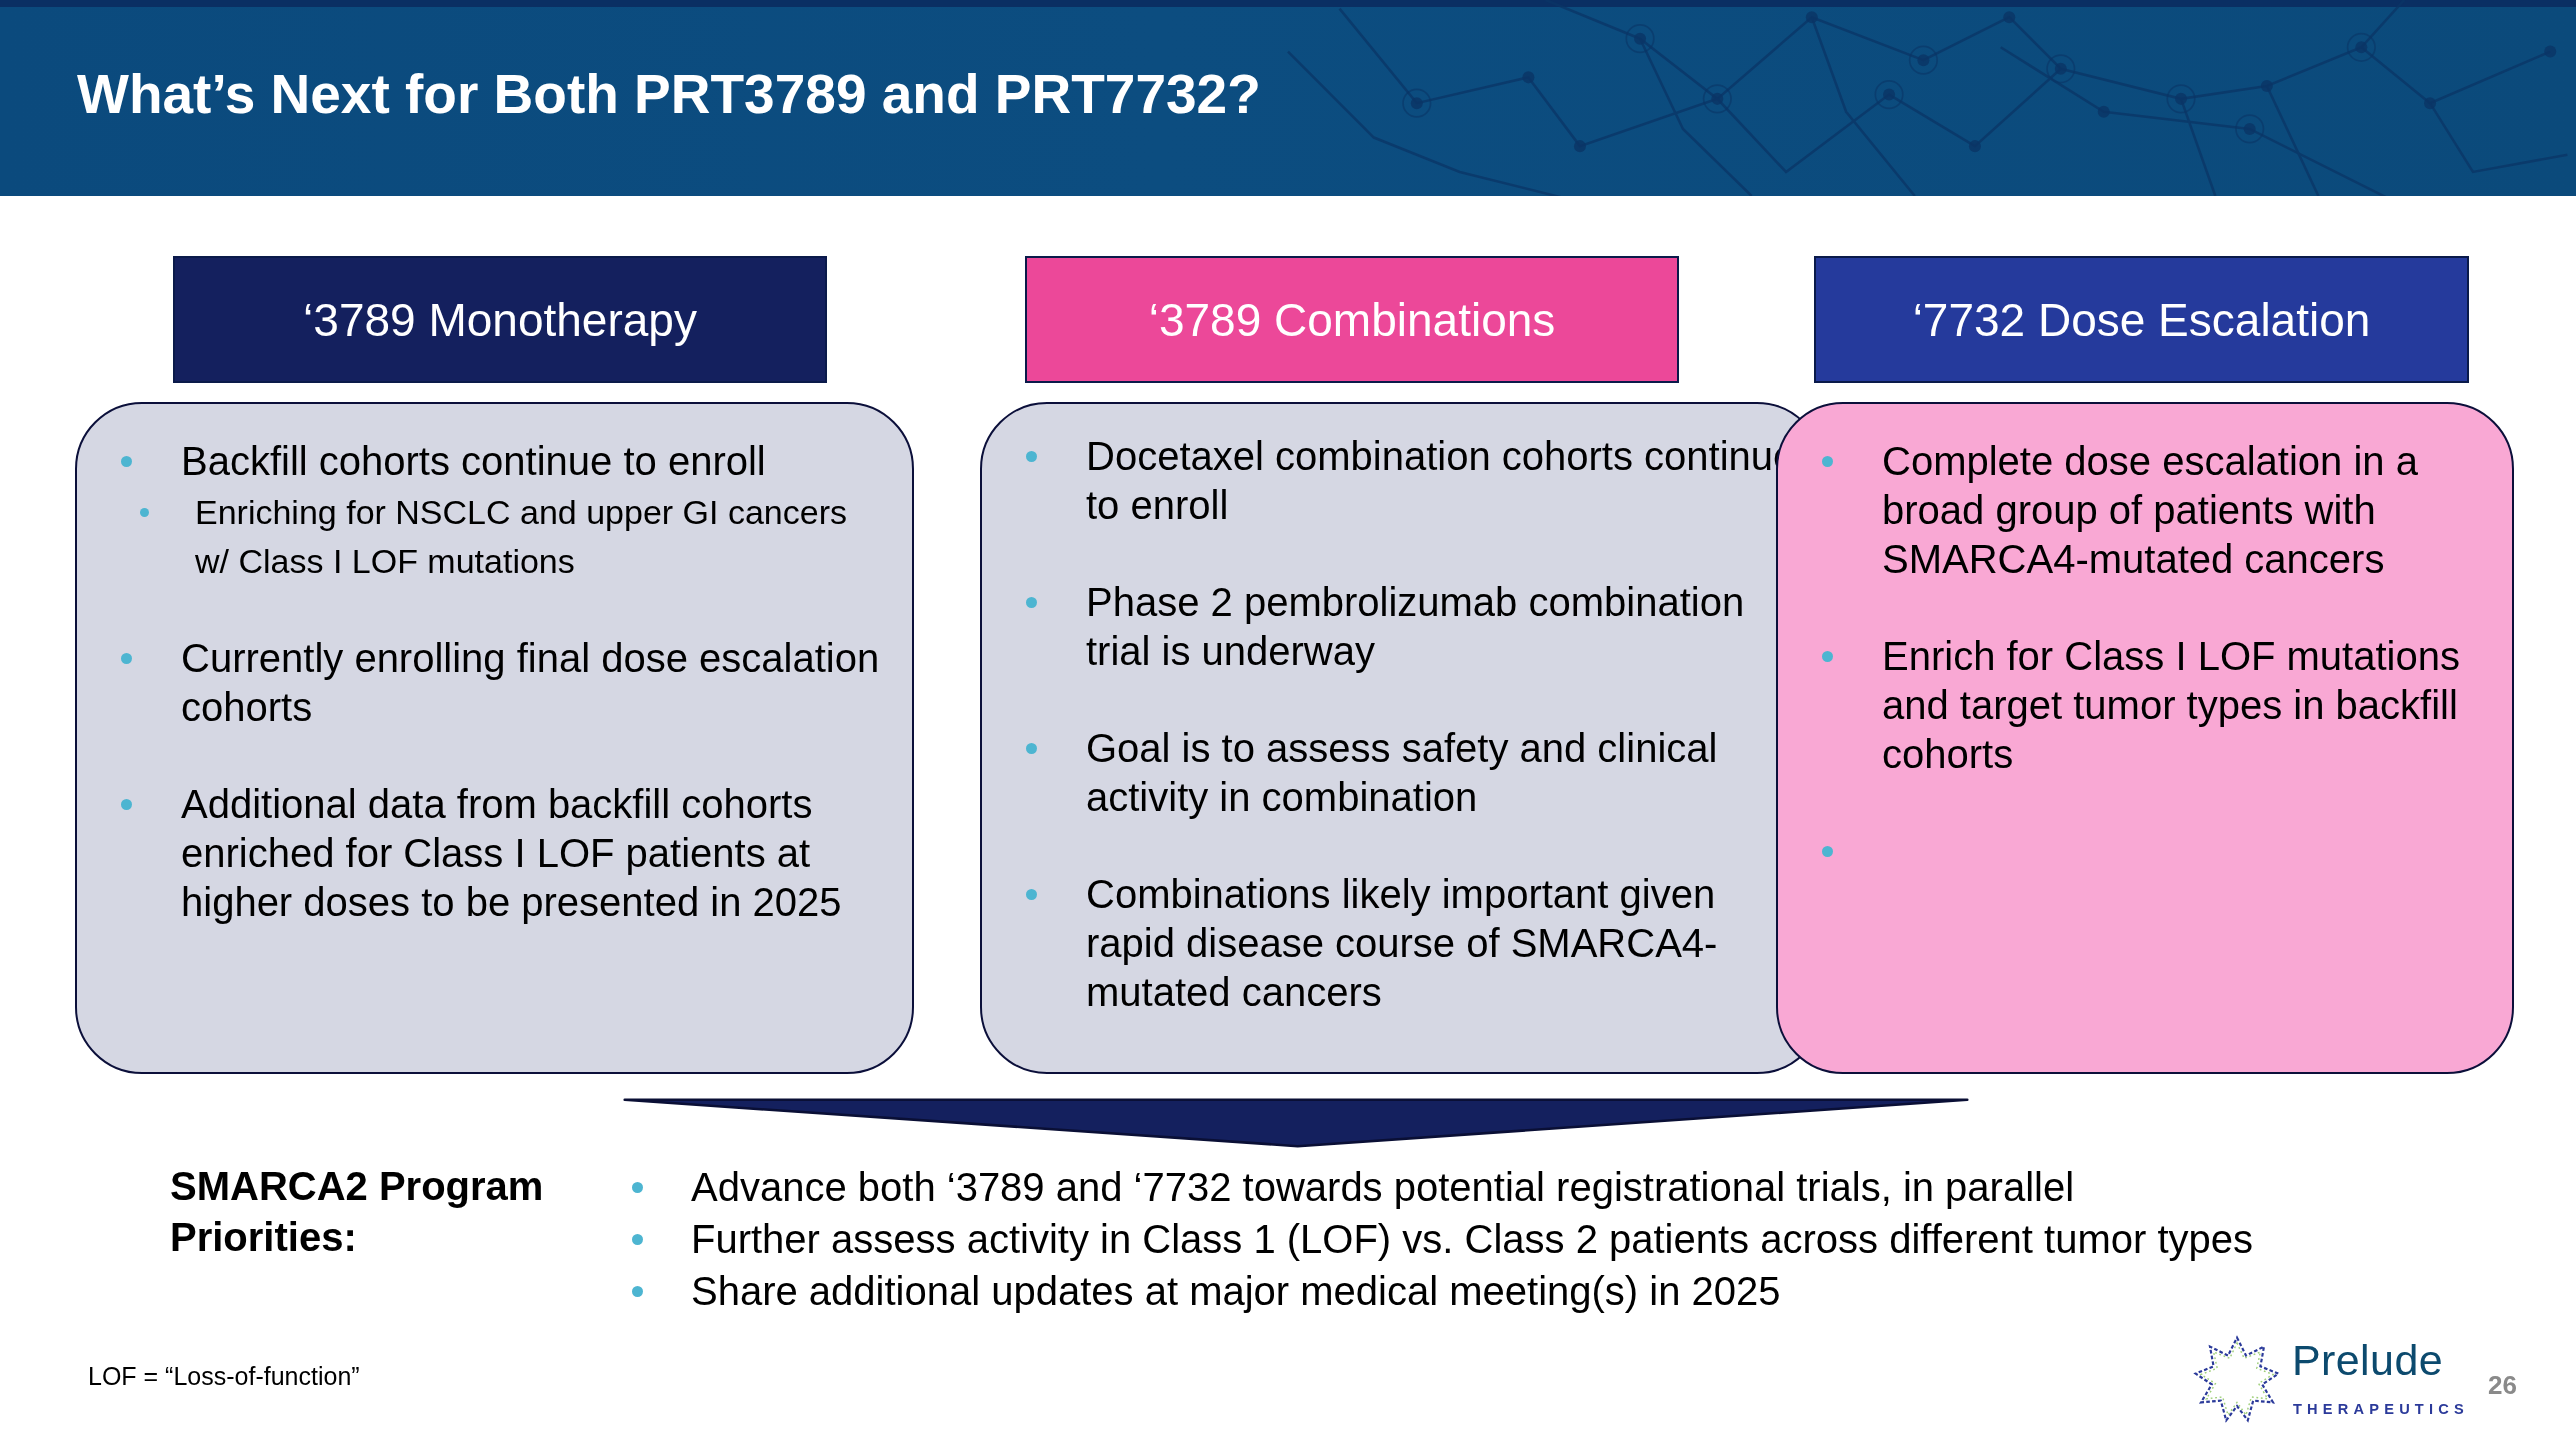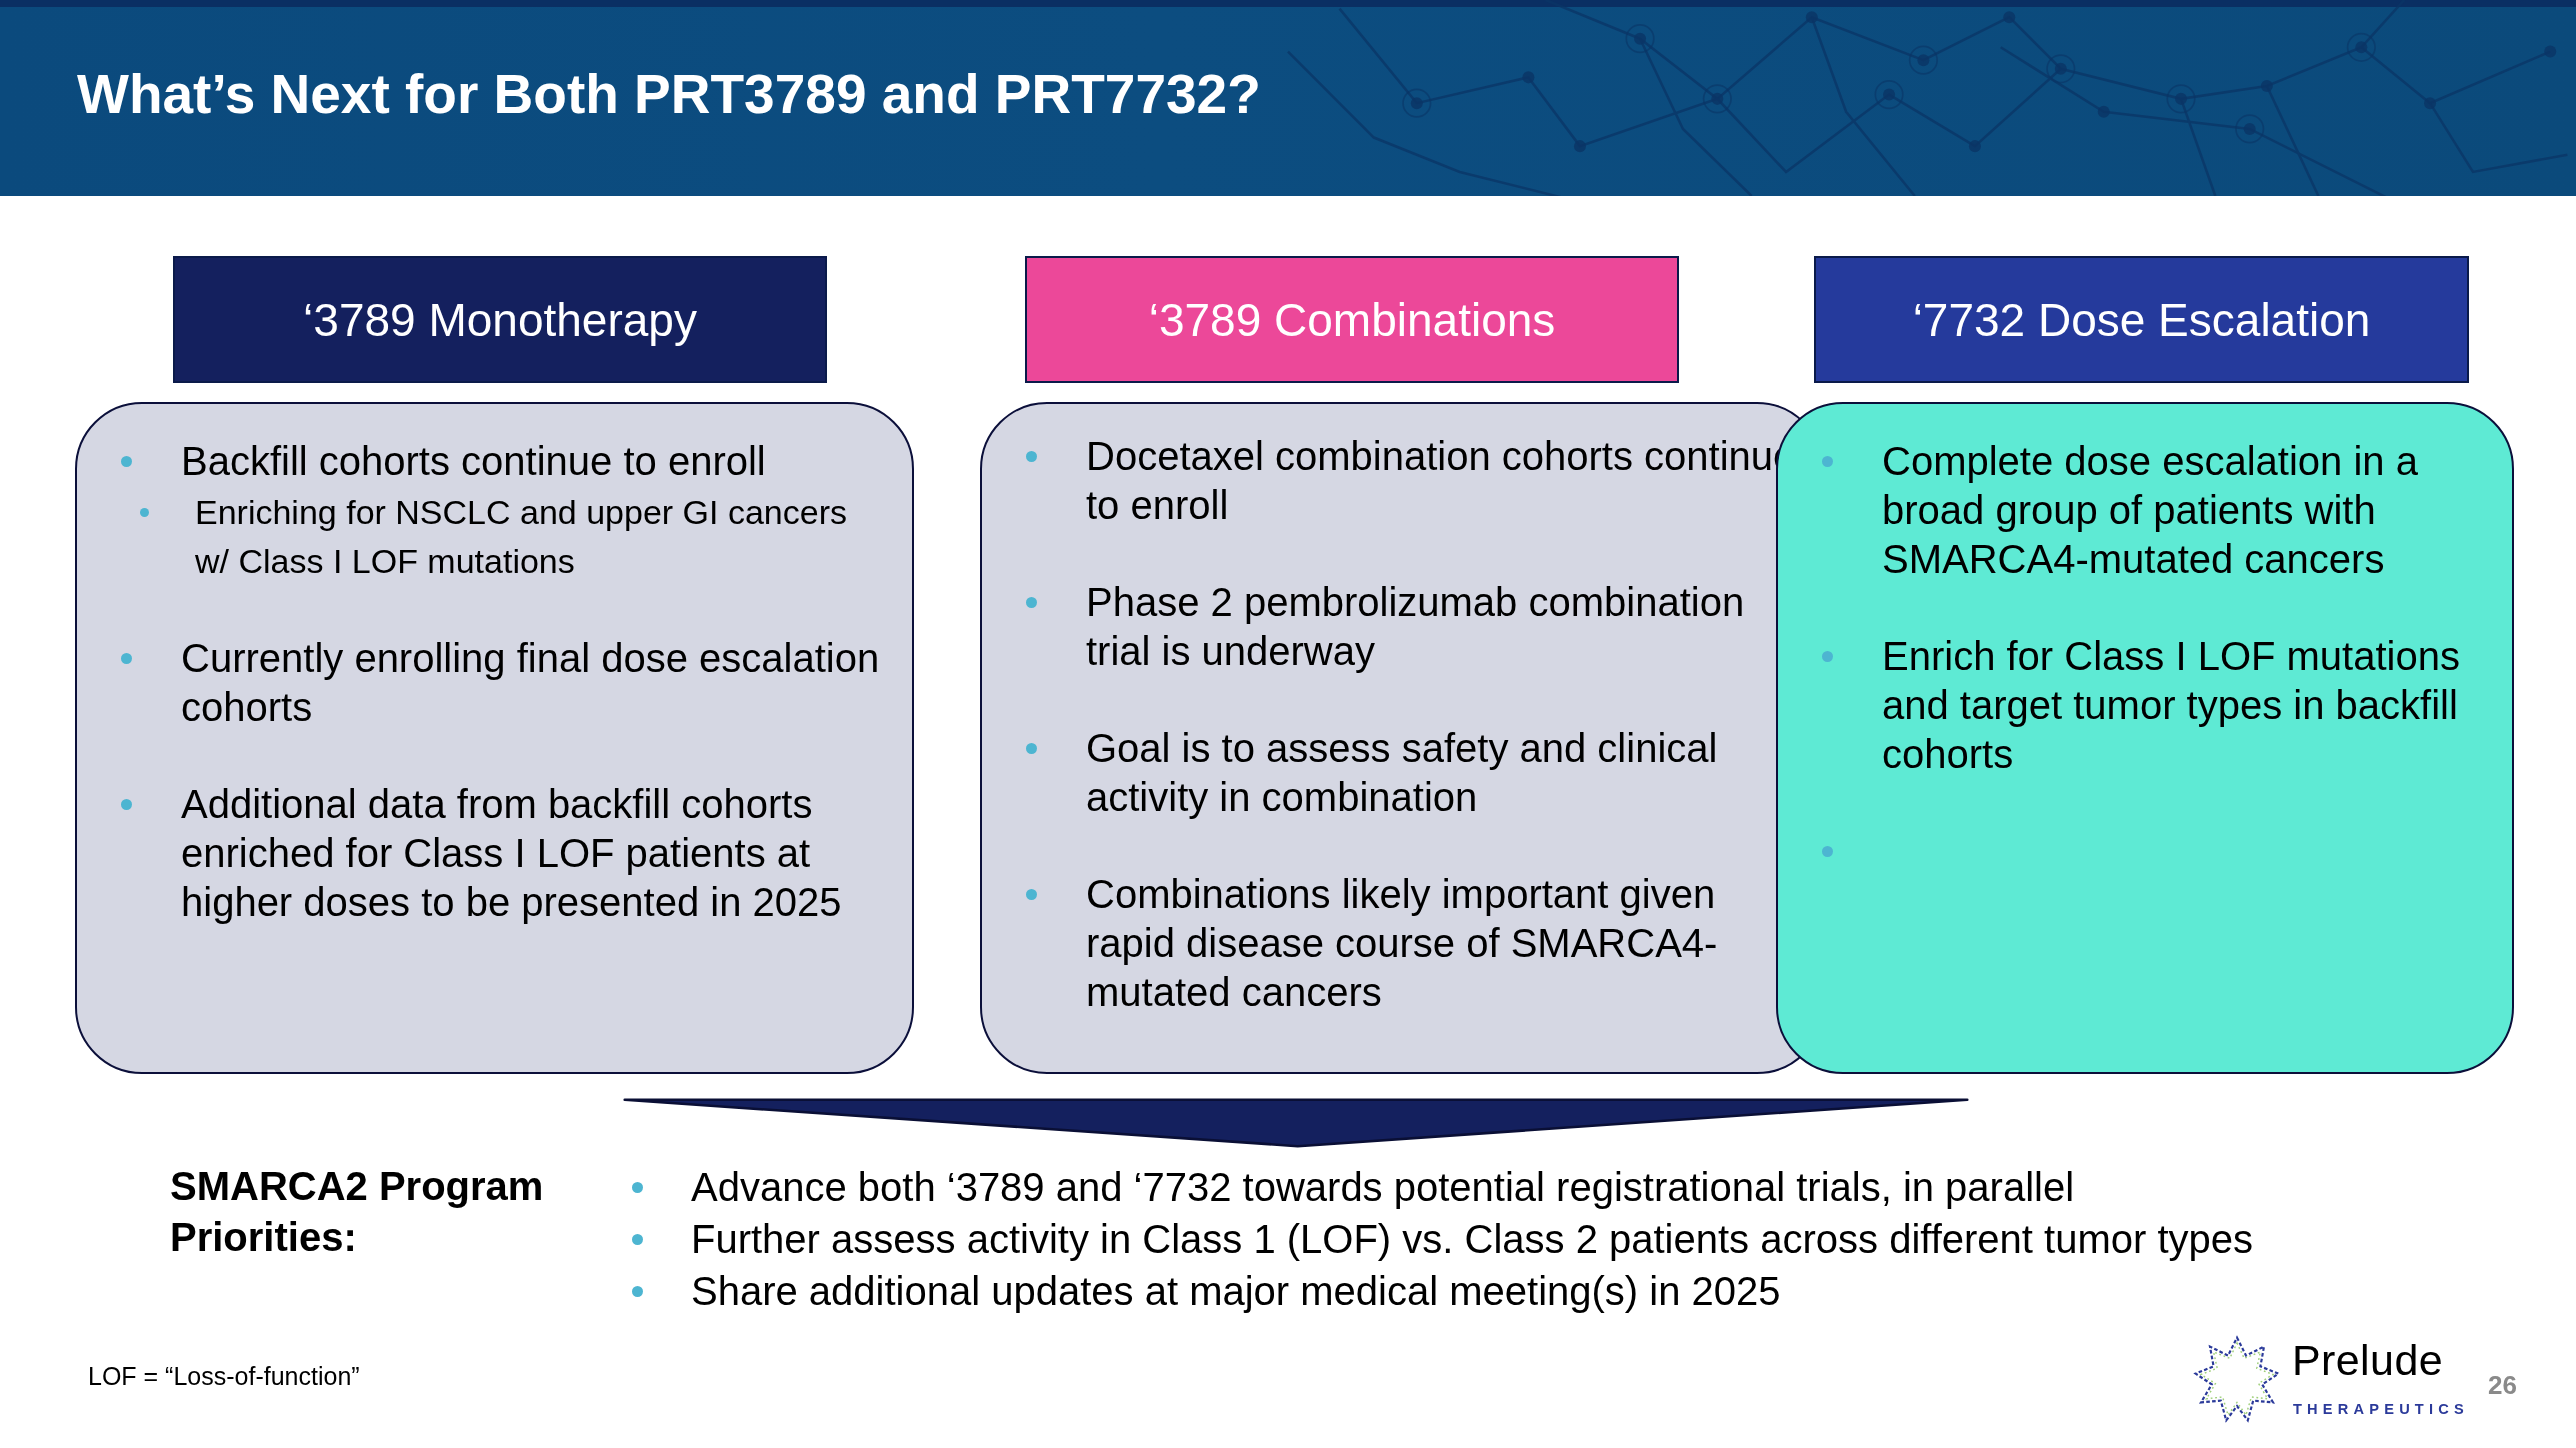--- a/index.html
+++ b/index.html
@@ -51,21 +51,21 @@
     font-size: 40px; font-weight: bold; line-height: 51px;
   }
   .priorities-list { position: absolute; left: 622px; top: 1161px; list-style: none; }
   .priority-item { position: relative; padding-left: 69px; font-size: 40px; line-height: 52px; white-space: nowrap; }
   .priority-item .bullet-dot { left: 10.3px; top: 20.6px; }
 
   .footnote { position: absolute; left: 88px; top: 1362px; font-size: 25px; text-align: right; }
 
   .logo { position: absolute; left: 2192px; top: 1334px; width: 266px; height: 90px; }
   .logo-name {
-    position: absolute; left: 100px; top: 1.7px; font-size: 43px; color: #000000; letter-spacing: 0.4px;
+    position: absolute; left: 100px; top: 1.7px; font-size: 43px; color: #0c4a6e; letter-spacing: 0.4px;
   }
   .logo-sub {
     position: absolute; left: 101px; top: 67px; font-size: 14.6px; color: #2b3a9a; letter-spacing: 5.2px; font-weight: bold;
   }
   .logo-mark { position: absolute; left: 0; top: 0; width: 90px; height: 90px; }
   .page-number { position: absolute; left: 2488px; top: 1370px; font-size: 26px; font-weight: bold; color: #8a8a8a; }
 </style>
 </head>
 <body>
 
@@ -159,21 +159,21 @@
       <span class="bullet-dot"></span>
       <span>Goal is to assess safety and clinical activity in combination</span>
     </li>
     <li class="bullet-item">
       <span class="bullet-dot"></span>
       <span>Combinations likely important given rapid disease course of SMARCA4-mutated cancers</span>
     </li>
   </ul>
 </div>
 
-<div class="col-box" style="left:1776px; width:738px; background:#5eead4;">
+<div class="col-box" style="left:1776px; width:738px; background:#f9a8d4;">
   <ul class="bullet-list">
     <li class="bullet-item">
       <span class="bullet-dot"></span>
       <span>Complete dose escalation in a broad group of patients with SMARCA4-mutated cancers</span>
     </li>
     <li class="bullet-item">
       <span class="bullet-dot"></span>
       <span>Enrich for Class I LOF mutations and target tumor types in backfill cohorts</span>
     </li>
     <li class="bullet-item">

